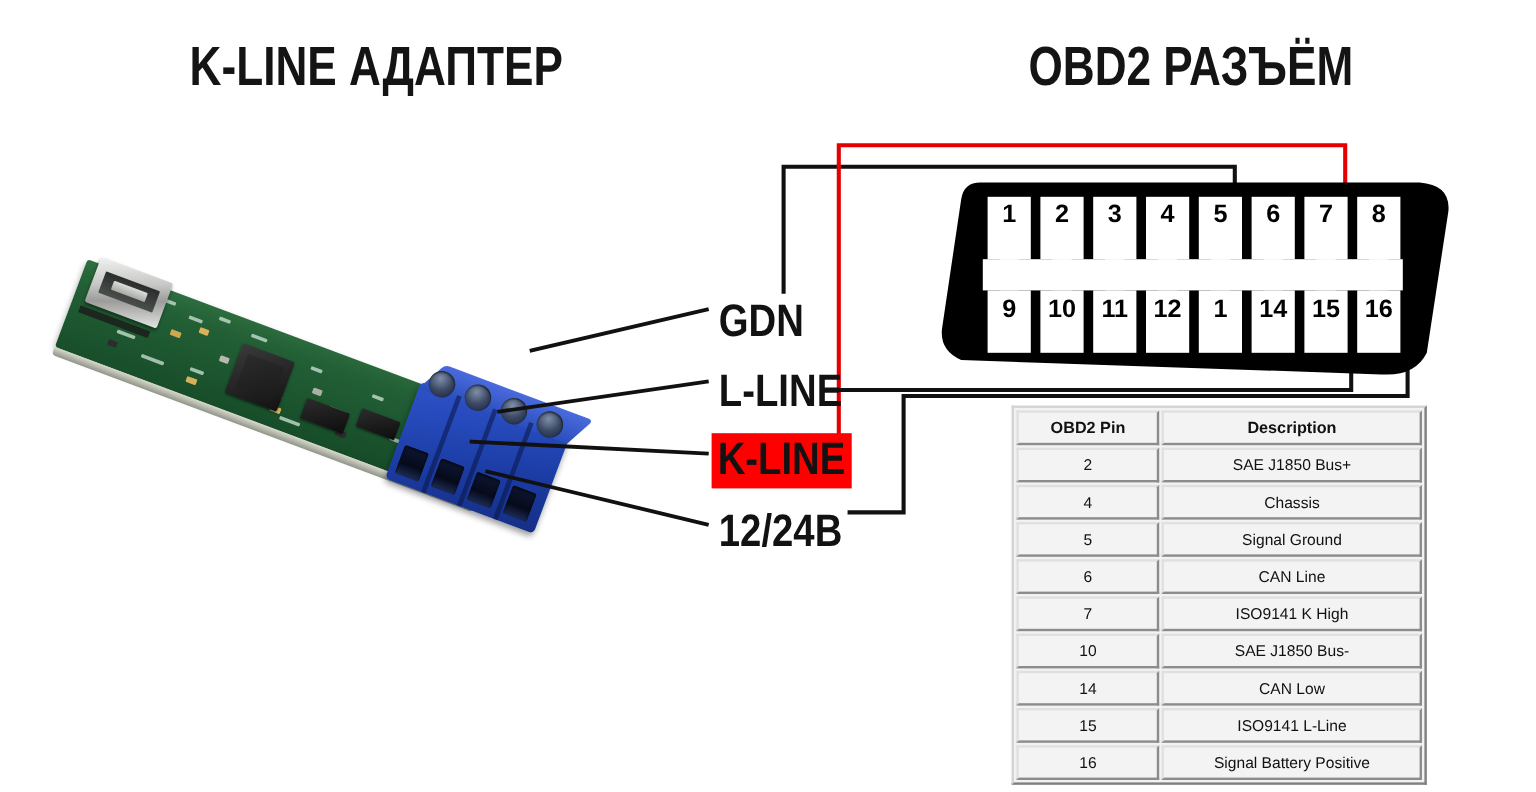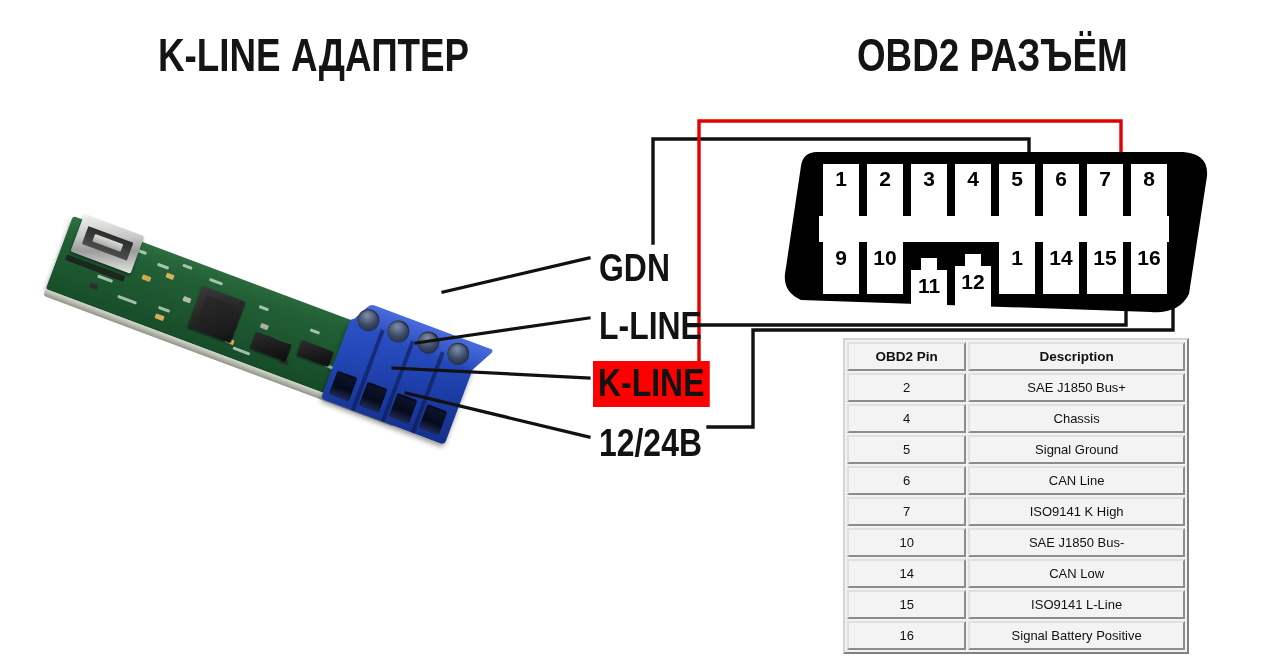--- a/index.html
+++ b/index.html
@@ -261,25 +261,25 @@
           <div class="neck" style="left: 10px; width: 16px; height: 12px; top: 52px;"></div>
         </div>
         <div class="pin bot" style="left: 44px; width: 36px; top: 100px; height: 52px;">
           <span>9</span>
           <div class="neck" style="left: 10px; width: 16px; height: 12px; top: -12px;"></div>
         </div>
         <div class="pin bot" style="left: 88px; width: 36px; top: 100px; height: 52px;">
           <span>10</span>
           <div class="neck" style="left: 10px; width: 16px; height: 12px; top: -12px;"></div>
         </div>
-        <div class="pin bot" style="left: 132px; width: 36px; top: 100px; height: 52px; margin-top: 28px;">
+        <div class="pin bot" style="left: 132px; width: 36px; top: 100px; height: 52px;">
           <span>11</span>
           <div class="neck" style="left: 10px; width: 16px; height: 12px; top: -12px;"></div>
         </div>
-        <div class="pin bot" style="left: 176px; width: 36px; top: 100px; height: 52px; margin-top: 24px;">
+        <div class="pin bot" style="left: 176px; width: 36px; top: 100px; height: 52px;">
           <span>12</span>
           <div class="neck" style="left: 10px; width: 16px; height: 12px; top: -12px;"></div>
         </div>
         <div class="pin bot" style="left: 220px; width: 36px; top: 100px; height: 52px;">
           <span>1</span>
           <div class="neck" style="left: 10px; width: 16px; height: 12px; top: -12px;"></div>
         </div>
         <div class="pin bot" style="left: 264px; width: 36px; top: 100px; height: 52px;">
           <span>14</span>
           <div class="neck" style="left: 10px; width: 16px; height: 12px; top: -12px;"></div>

